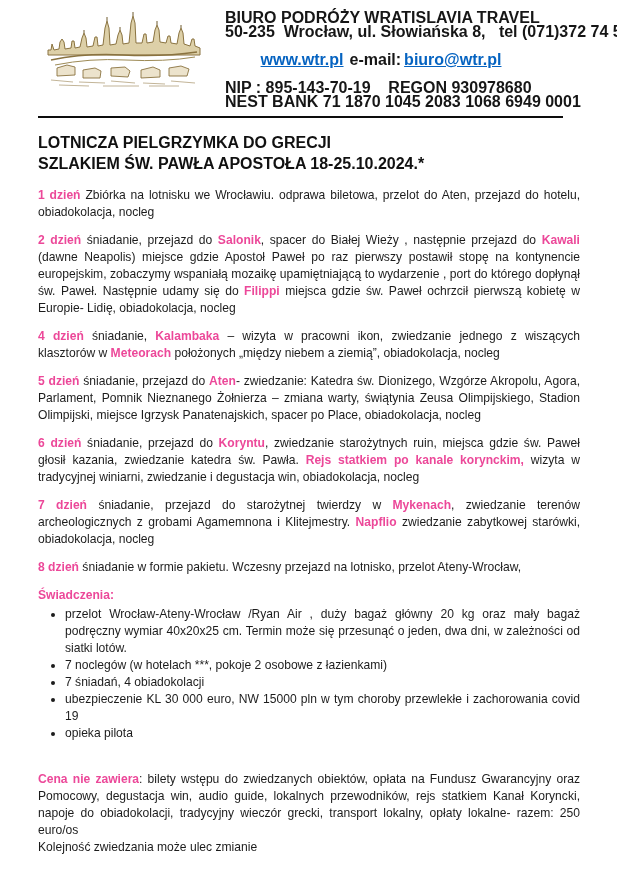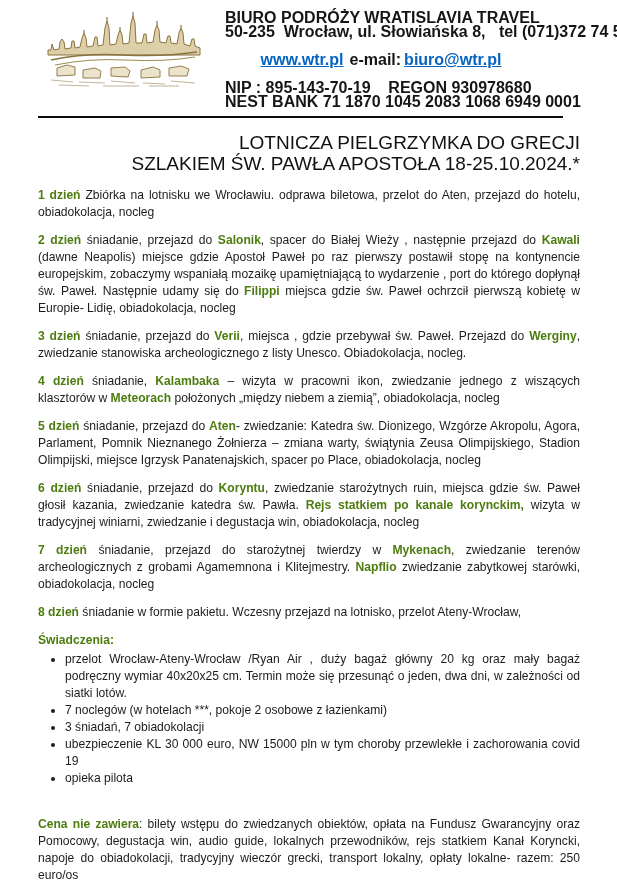--- a/index.html
+++ b/index.html
@@ -14,27 +14,27 @@
   .hdr{display:flex;align-items:flex-start;}
   .logo{width:158px;height:80px;flex:none;margin-left:7px;}
   .hdr-info{margin-left:22px;padding-top:3px;font-weight:bold;font-size:16px;line-height:14px;color:#161616;}
   .hdr-info .row{white-space:pre;}
   .contact-row{white-space:normal;}
   .link{color:#0563C1;text-decoration:underline;cursor:pointer;}
   .email-label{margin:16px 3px 0 6px;}
   .rule{border:none;border-top:2px solid #0d0d0d;margin:7px 17px 0 0;}
 
   
-  .title{margin:14px 0 0 0;text-align:right;font-size:19px;line-height:21px;font-weight:normal;color:#111;}
+  .title{margin:14px 0 0 0;text-align:left;font-size:16px;line-height:21px;font-weight:bold;color:#111;}
   .title .tl{display:block;}
 
   
   .bodytxt{margin-top:13px;font-size:12.1px;line-height:17px;color:#1c1c1c;}
   .para{margin:0 0 11px 0;text-align:justify;}
-  .para b,.svc-head,.rich b{font-weight:bold;color:#4d7c0f;}
+  .para b,.svc-head,.rich b{font-weight:bold;color:#ec4899;}
   .svc-head{margin:0 0 2px 0;}
   ul.svc{margin:0 0 29px 0;padding:0 0 0 27px;list-style:disc outside;}
   ul.svc li{margin:0;text-align:justify;}
   .rich{margin:0;text-align:justify;}
   .note{margin:0;text-align:left;}
 </style>
 </head>
 <body>
 
 <div class="page">
@@ -77,33 +77,32 @@
   <h1 class="title">
     <span class="tl">LOTNICZA PIELGRZYMKA DO GRECJI</span>
     <span class="tl">SZLAKIEM ŚW. PAWŁA APOSTOŁA 18-25.10.2024.*</span>
   </h1>
 
   <main class="bodytxt">
 
     <section>
         <p class="para"><b>1 dzień</b><span>  Zbiórka na lotnisku we Wrocławiu. odprawa biletowa, przelot do Aten, przejazd do hotelu, obiadokolacja, nocleg</span></p>
         <p class="para"><b>2 dzień</b><span>  śniadanie, przejazd do </span><b>Salonik</b><span>, spacer do Białej Wieży , następnie przejazd do </span><b>Kawali</b><span>  (dawne Neapolis) miejsce gdzie Apostoł Paweł po raz pierwszy postawił stopę na kontynencie europejskim, zobaczymy wspaniałą mozaikę upamiętniającą to wydarzenie , port do którego dopłynął św. Paweł. Następnie udamy się do </span><b>Filippi</b><span> miejsca gdzie św. Paweł ochrzcił pierwszą kobietę w Europie-  Lidię, obiadokolacja, nocleg</span></p>
-        <p class="para"><b>3 dzień</b><span>   śniadanie, przejazd do </span><b>Verii</b><span>, miejsca , gdzie przebywał św. Paweł. Przejazd do </span><b>Werginy</b><span>, zwiedzanie stanowiska archeologicznego z listy Unesco.  Obiadokolacja, nocleg.</span></p>
         <p class="para"><b>4 dzień</b><span>  śniadanie, </span><b>Kalambaka</b><span> – wizyta w pracowni ikon, zwiedzanie jednego z wiszących klasztorów  w </span><b>Meteorach</b><span> położonych „między niebem a ziemią”, obiadokolacja, nocleg</span></p>
         <p class="para"><b>5 dzień</b><span>  śniadanie, przejazd do </span><b>Aten</b><span>- zwiedzanie: Katedra św. Dionizego, Wzgórze Akropolu, Agora, Parlament, Pomnik Nieznanego Żołnierza – zmiana warty, świątynia Zeusa Olimpijskiego, Stadion Olimpijski, miejsce Igrzysk Panatenajskich, spacer  po  Place,  obiadokolacja, nocleg</span></p>
         <p class="para"><b>6 dzień</b><span>  śniadanie, przejazd  do </span><b>Koryntu</b><span>, zwiedzanie starożytnych ruin, miejsca gdzie św. Paweł głosił kazania, zwiedzanie katedra św. Pawła. </span><b>Rejs statkiem po kanale korynckim,</b><span>   wizyta w tradycyjnej winiarni, zwiedzanie i degustacja win, obiadokolacja, nocleg</span></p>
         <p class="para"><b>7 dzień</b><span>   śniadanie, przejazd do starożytnej twierdzy w </span><b>Mykenach</b><span>, zwiedzanie terenów archeologicznych z grobami Agamemnona i Klitejmestry. </span><b>Napflio</b><span> zwiedzanie zabytkowej starówki, obiadokolacja, nocleg</span></p>
         <p class="para"><b>8 dzień</b><span>  śniadanie w formie pakietu. Wczesny przejazd na  lotnisko, przelot Ateny-Wrocław,</span></p>
       </section>
 
     <div class="svc-head">Świadczenia:</div>
     <ul class="svc">
         <li>przelot Wrocław-Ateny-Wrocław /Ryan Air , duży bagaż główny 20 kg oraz mały bagaż podręczny wymiar 40x20x25 cm. Termin może się przesunąć o jeden, dwa dni, w zależności od siatki lotów.</li>
         <li>7 noclegów (w hotelach ***, pokoje 2 osobowe z łazienkami)</li>
-        <li>3 śniadań,   7 obiadokolacji</li>
+        <li>7 śniadań,   4 obiadokolacji</li>
         <li>ubezpieczenie KL 30 000 euro, NW 15000 pln w tym choroby przewlekłe i zachorowania covid 19</li>
         <li>opieka pilota</li>
       </ul>
 
     <p class="rich"><b>Cena nie zawiera</b><span>: bilety wstępu do zwiedzanych obiektów, opłata na Fundusz Gwarancyjny oraz Pomocowy, degustacja win, audio guide, lokalnych przewodników, rejs statkiem Kanał Koryncki, napoje do obiadokolacji, tradycyjny wieczór grecki, transport lokalny, opłaty lokalne- razem:  250 euro/os</span></p>
     <div class="note">Kolejność zwiedzania może ulec zmianie</div>
 
   </main>
 
 </div>

